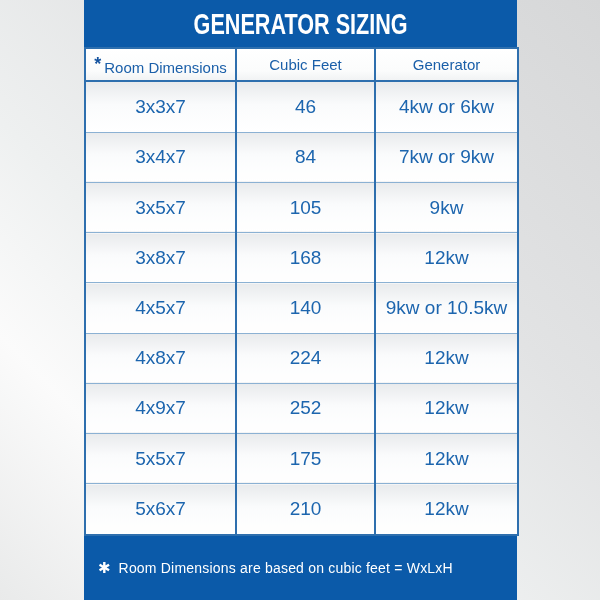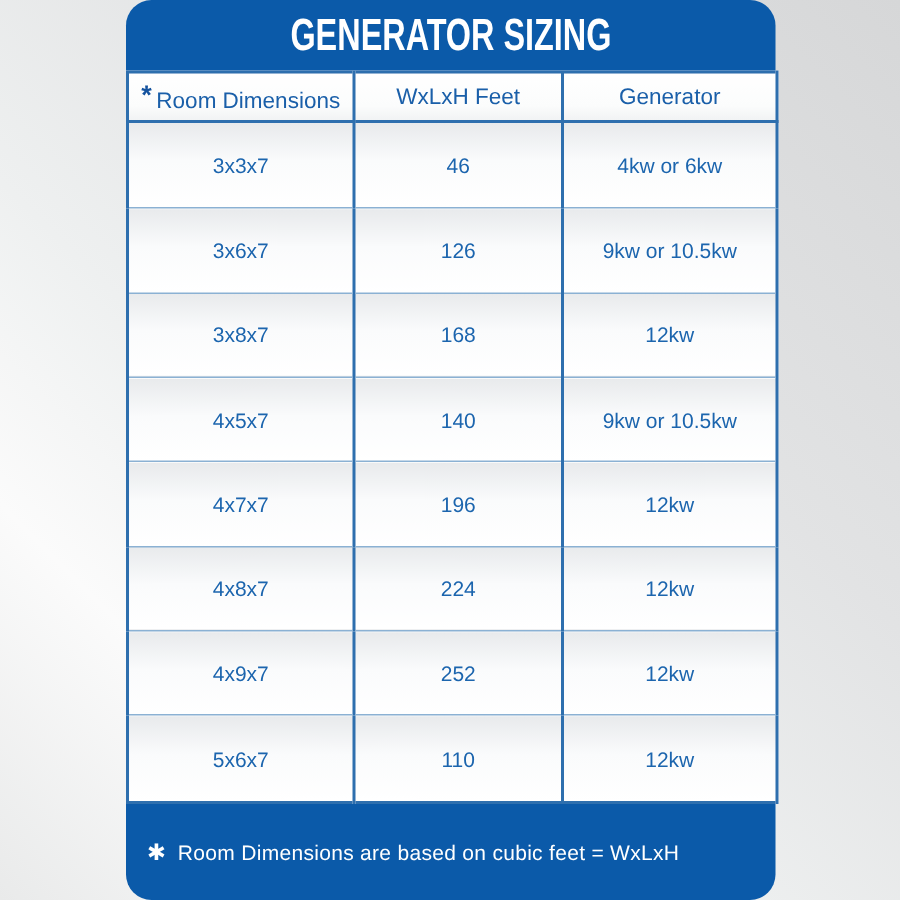--- a/index.html
+++ b/index.html
@@ -21,21 +21,20 @@
   }
   .card {
     position: absolute;
     left: 84px;
     top: 0;
     width: 433px;
     height: 600px;
     background: #0b5aa9;
     display: flex;
     flex-direction: column;
-    border-radius: 17px;
   }
   .title-band {
     height: 47px;
     display: flex;
     align-items: center;
     justify-content: center;
     flex: 0 0 auto;
   }
   .title {
     display: inline-block;
@@ -68,21 +67,21 @@
   }
   th {
     height: 31px;
     font-size: 15px;
     font-weight: normal;
     color: #1a5fa9;
     background: linear-gradient(180deg, #ffffff 0%, #fbfcfc 70%, #f1f3f4 100%);
     border-bottom: 2px solid #2e6fae;
   }
   td {
-    font-size: 14px;
+    font-size: 19px;
     color: #1c65ae;
     background: linear-gradient(180deg, #e8eaec 0%, #fafbfc 45%, #ffffff 100%);
     border-top: 1px solid #8bb1d3;
     border-bottom: 1px solid #8bb1d3;
   }
   .asterisk {
     font-weight: bold;
     font-size: 18px;
     vertical-align: 3px;
     margin-right: 3px;
@@ -119,77 +118,82 @@
       <colgroup>
         <col class="c1">
           <col class="c2">
           <col class="c3">
       </colgroup>
       <thead>
         <tr>
           <th>
             <span class="asterisk">*</span><span>Room Dimensions</span>
           </th>
-          <th>WxLxH Feet</th>
+          <th>Cubic Feet</th>
           <th>Generator</th>
         </tr>
       </thead>
       <tbody>
 
           <tr>
             <td>3x3x7</td>
             <td>46</td>
             <td>4kw or 6kw</td>
           </tr>
 
-
-
-          <tr>
-            <td>3x6x7</td>
-            <td>126</td>
-            <td>9kw or 10.5kw</td>
-          </tr>
+          <tr>
+            <td>3x4x7</td>
+            <td>84</td>
+            <td>7kw or 9kw</td>
+          </tr>
+
+          <tr>
+            <td>3x5x7</td>
+            <td>105</td>
+            <td>9kw</td>
+          </tr>
+
 
 
           <tr>
             <td>3x8x7</td>
             <td>168</td>
             <td>12kw</td>
           </tr>
 
 
           <tr>
             <td>4x5x7</td>
             <td>140</td>
             <td>9kw or 10.5kw</td>
           </tr>
 
 
-          <tr>
-            <td>4x7x7</td>
-            <td>196</td>
-            <td>12kw</td>
-          </tr>
 
           <tr>
             <td>4x8x7</td>
             <td>224</td>
             <td>12kw</td>
           </tr>
 
           <tr>
             <td>4x9x7</td>
             <td>252</td>
             <td>12kw</td>
           </tr>
 
+          <tr>
+            <td>5x5x7</td>
+            <td>175</td>
+            <td>12kw</td>
+          </tr>
 
           <tr>
             <td>5x6x7</td>
-            <td>110</td>
+            <td>210</td>
             <td>12kw</td>
           </tr>
 
 
 
         </tbody>
     </table>
 
     <div class="footer-band">
       <span class="fn-mark">✱</span>

